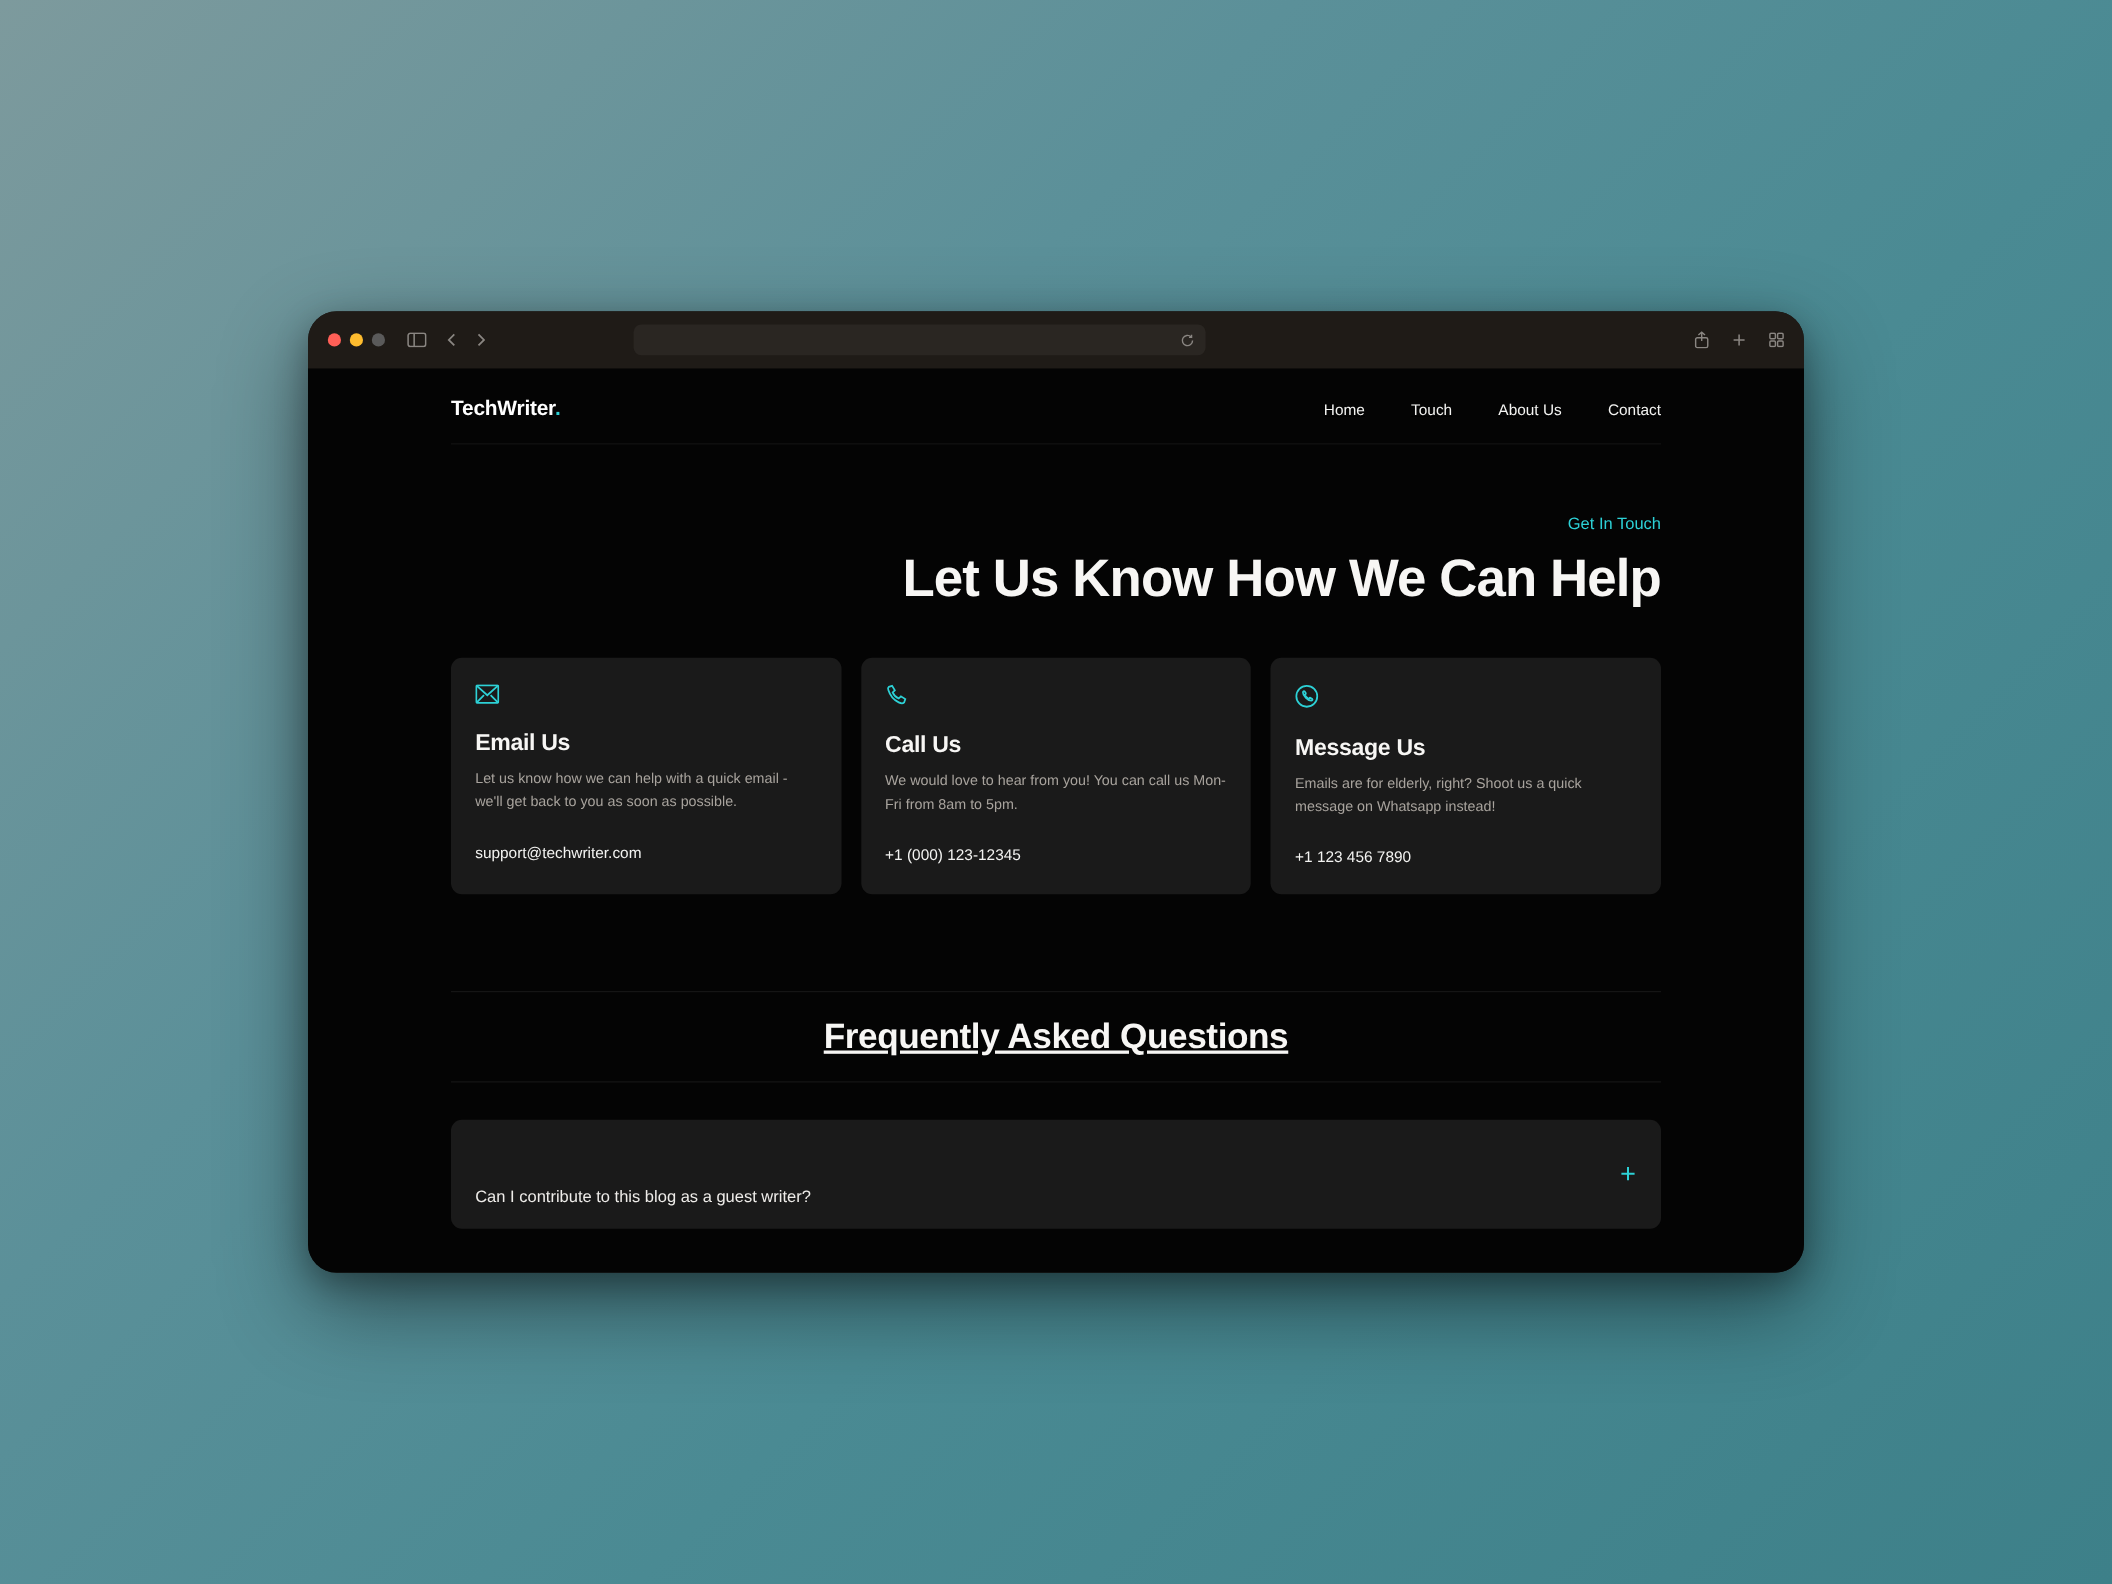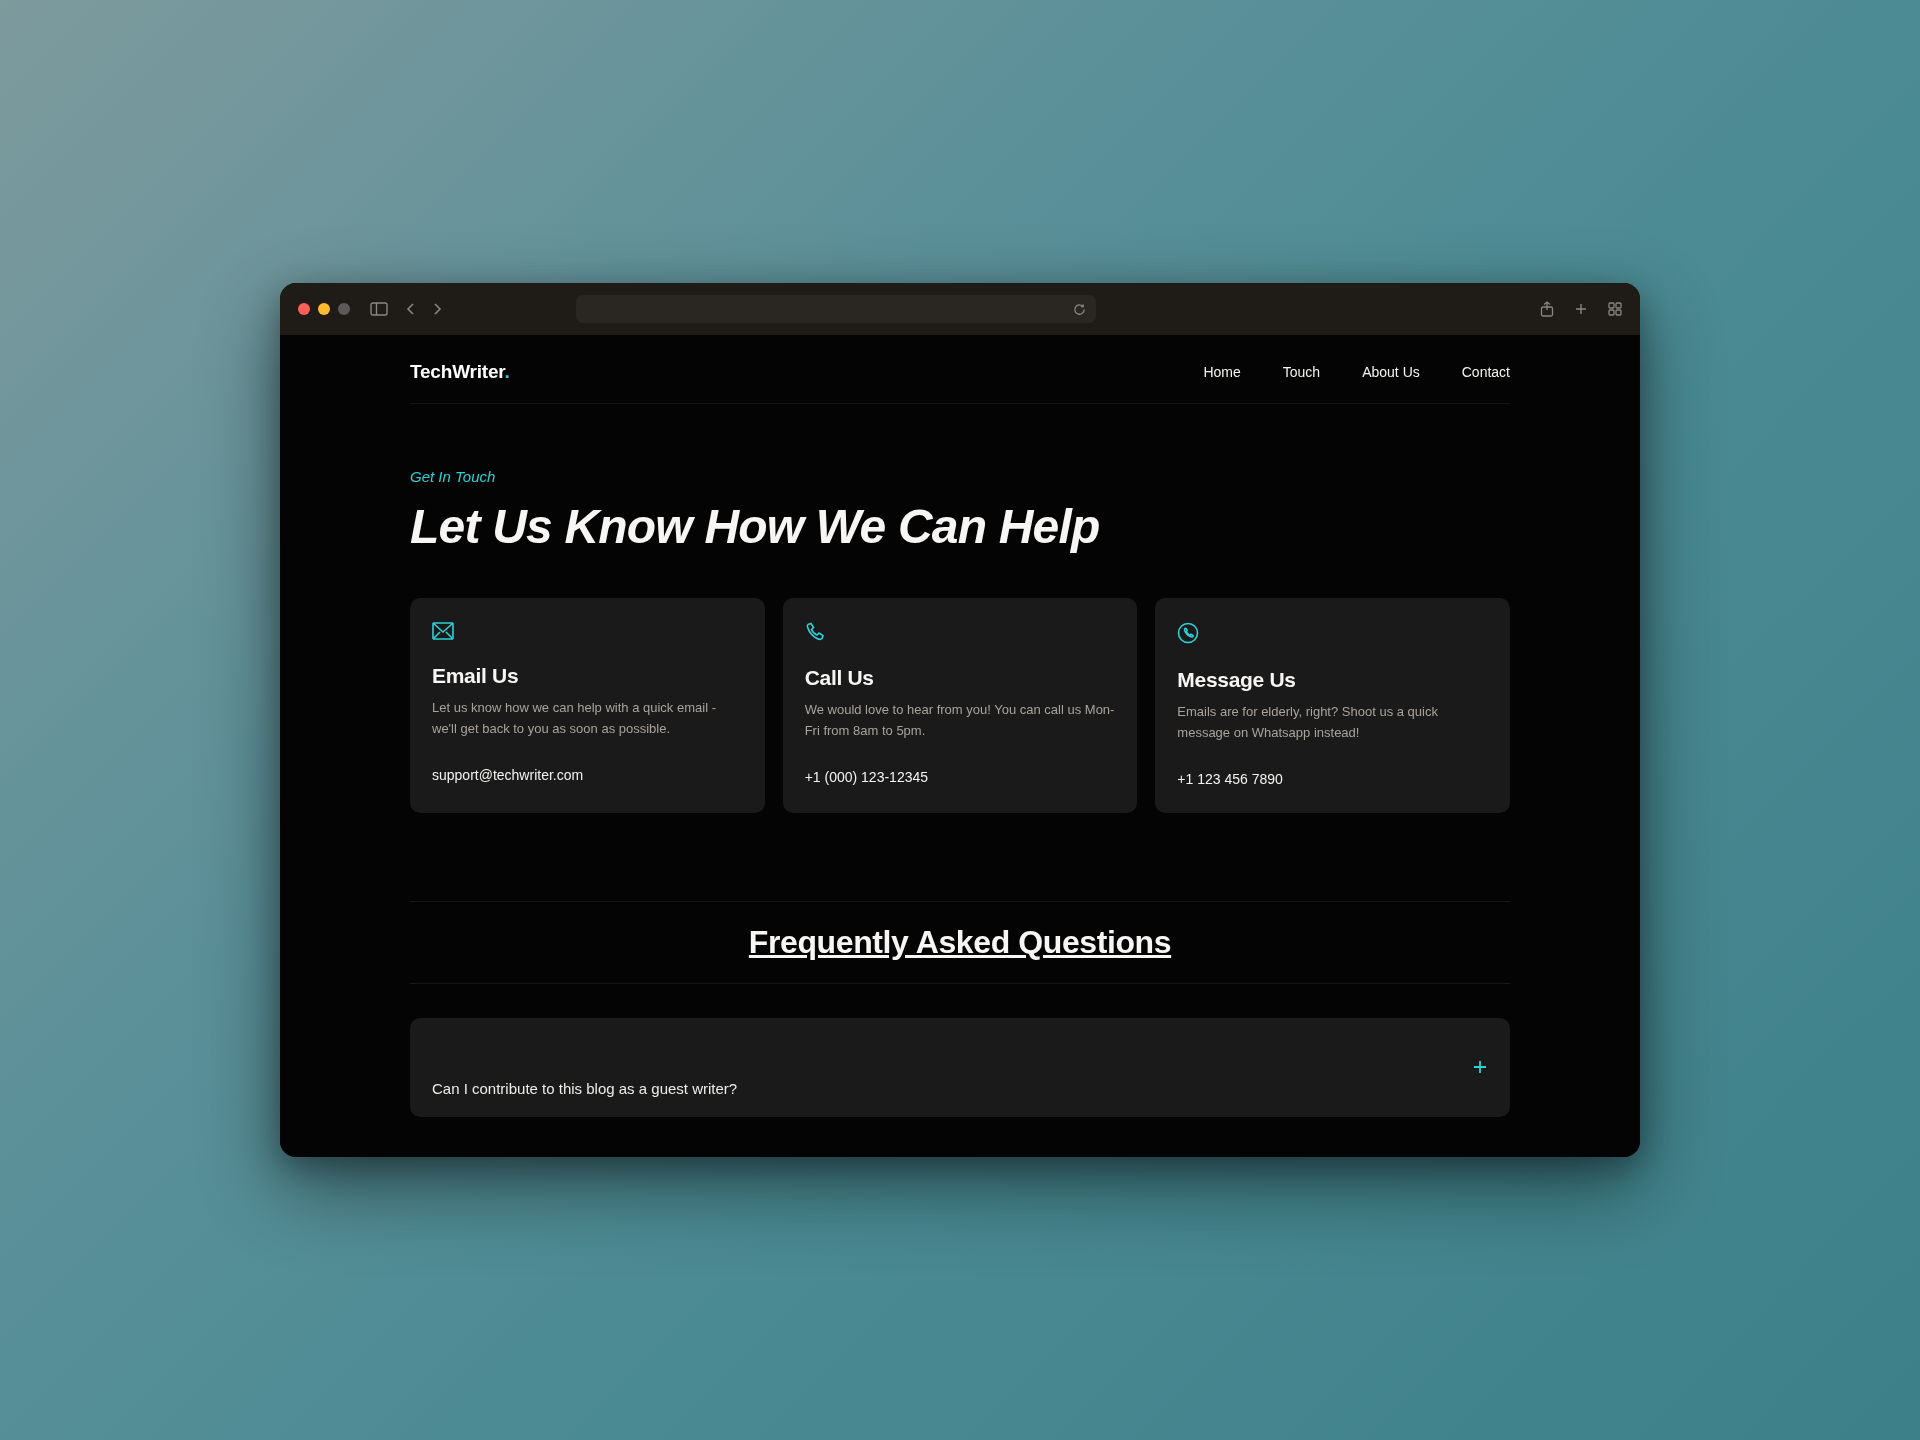--- a/index.html
+++ b/index.html
@@ -8,21 +8,21 @@
     background: linear-gradient(135deg, #7d9a9d 0%, #5b9099 35%, #4a8a93 60%, #3d8089 100%);
     min-height: 100vh;
     display: flex;
     align-items: center;
     justify-content: center;
     padding: 60px 40px;
   }
   .browser-frame {
     width: 1360px;
     background: #1a1714;
-    border-radius: 16px;
+    border-radius: 26px;
     overflow: hidden;
     box-shadow: 0 30px 80px rgba(0,0,0,0.45), 0 10px 30px rgba(0,0,0,0.3);
   }
   .browser-toolbar {
     height: 52px;
     background: #1f1b17;
     display: flex;
     align-items: center;
     padding: 0 18px;
     gap: 14px;
@@ -77,21 +77,21 @@
     letter-spacing: -0.2px;
   }
   .logo .dot { color: #2dd1d6; }
   .nav-links { display: flex; gap: 42px; text-decoration: underline; }
   .nav-links a {
     color: #f3f3f1;
     text-decoration: none;
     font-size: 14px;
     cursor: pointer;
   }
-  .hero { text-align: left; padding: 64px 0 44px 0; font-style: italic; }
+  .hero { text-align: right; padding: 64px 0 44px 0; }
   .eyebrow {
     color: #2dd1d6;
     font-size: 15px;
     margin-bottom: 14px;
   }
   .hero-title {
     color: #f7f6f4;
     font-size: 48px;
     font-weight: 600;
     letter-spacing: -0.8px;

